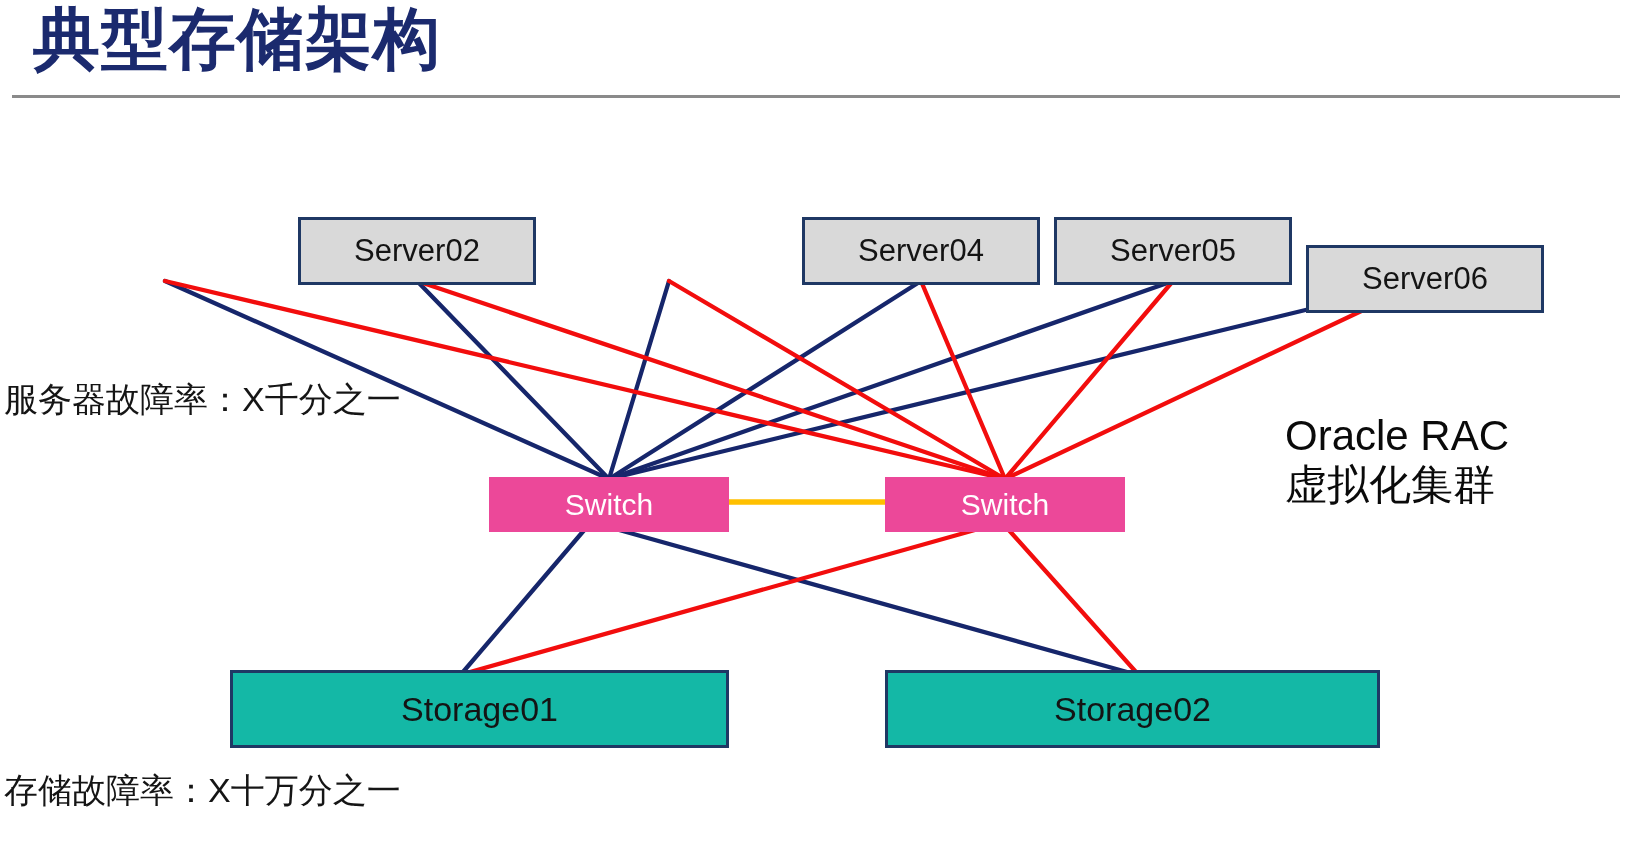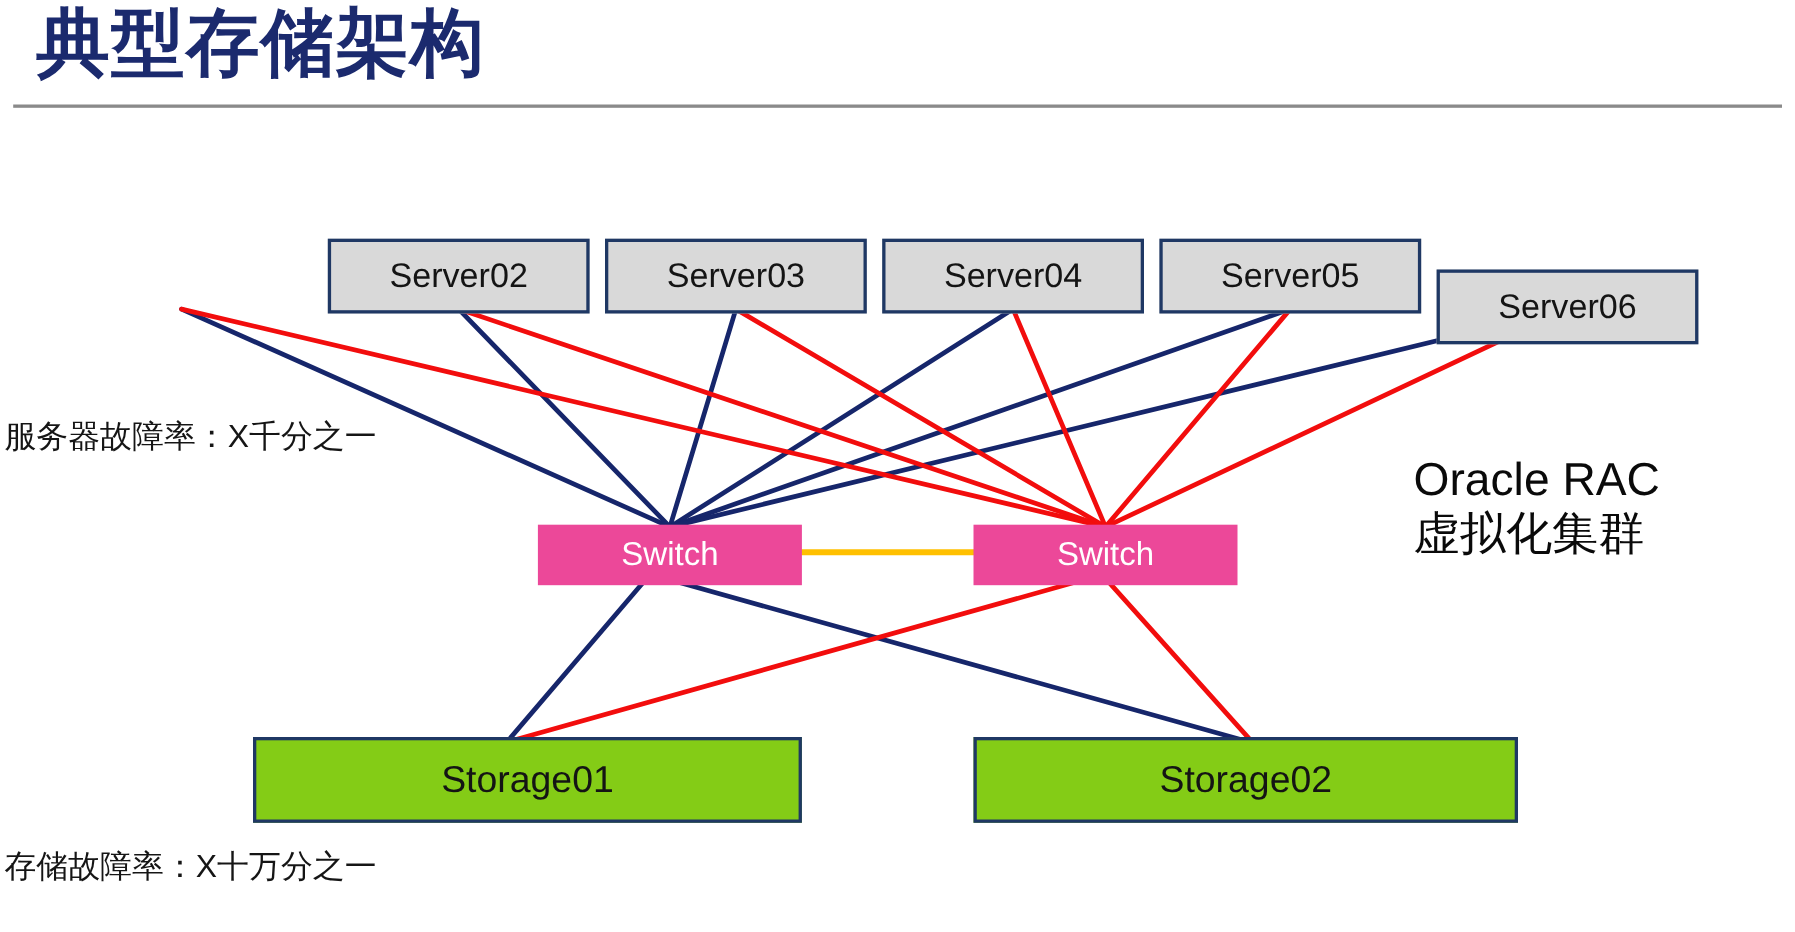--- a/index.html
+++ b/index.html
@@ -27,27 +27,27 @@
   .server.s1{left:46px;}  .server.s2{left:298px;} .server.s3{left:550px;}
   .server.s4{left:802px;align-items:center;} .server.s5{left:1054px;}.server.s6{left:1306px;margin-top:28px;}
 
   .switch{
     top:477px;width:240px;height:55px;
     background:#ec4899;color:#ffffff;font-size:30px;
   }
   .switch.w1{left:489px;} .switch.w2{left:885px;}
 
   .storage{
-    top:670px;height:78px;background:#84cc16;border:3px solid #1f3864;font-size:34px;
+    top:670px;height:78px;background:#14b8a6;border:3px solid #1f3864;font-size:34px;
   }
   .storage.t1{left:230px;width:499px;}
   .storage.t2{left:885px;width:495px;}
 
   .caption{
-    position:absolute;color:#151515;font-size:29px;z-index:2;white-space:nowrap;
+    position:absolute;color:#151515;font-size:34px;z-index:2;white-space:nowrap;
   }
   .caption.server-rate{left:4px;top:377px;}
   .caption.storage-rate{left:4px;top:768px;}
 
   .cluster-note{
     position:absolute;left:1285px;top:411px;z-index:2;color:#0a0a0a;
     font-size:42px;line-height:49px;white-space:nowrap;
   }
 </style>
 </head>
@@ -74,23 +74,20 @@
       <line x1="586" y1="528" x2="463" y2="672" stroke="#16266b" stroke-width="4.3" stroke-linecap="round"></line>
       <line x1="612" y1="528" x2="1127" y2="672" stroke="#16266b" stroke-width="4.3" stroke-linecap="round"></line>
       <line x1="982" y1="528" x2="470" y2="672" stroke="#f20d0d" stroke-width="4.3" stroke-linecap="round"></line>
       <line x1="1007" y1="528" x2="1136" y2="672" stroke="#f20d0d" stroke-width="4.3" stroke-linecap="round"></line>
       <line x1="722" y1="502" x2="892" y2="502" stroke="#ffc000" stroke-width="5.5" stroke-linecap="round"></line>
     </svg>
 
   <div class="node server s2">
     <span>Server02</span>
   </div>
-  <div class="node server s3">
-    <span>Server03</span>
-  </div>
   <div class="node server s4">
     <span>Server04</span>
   </div>
   <div class="node server s5">
     <span>Server05</span>
   </div>
   <div class="node server s6">
     <span>Server06</span>
   </div>
 

